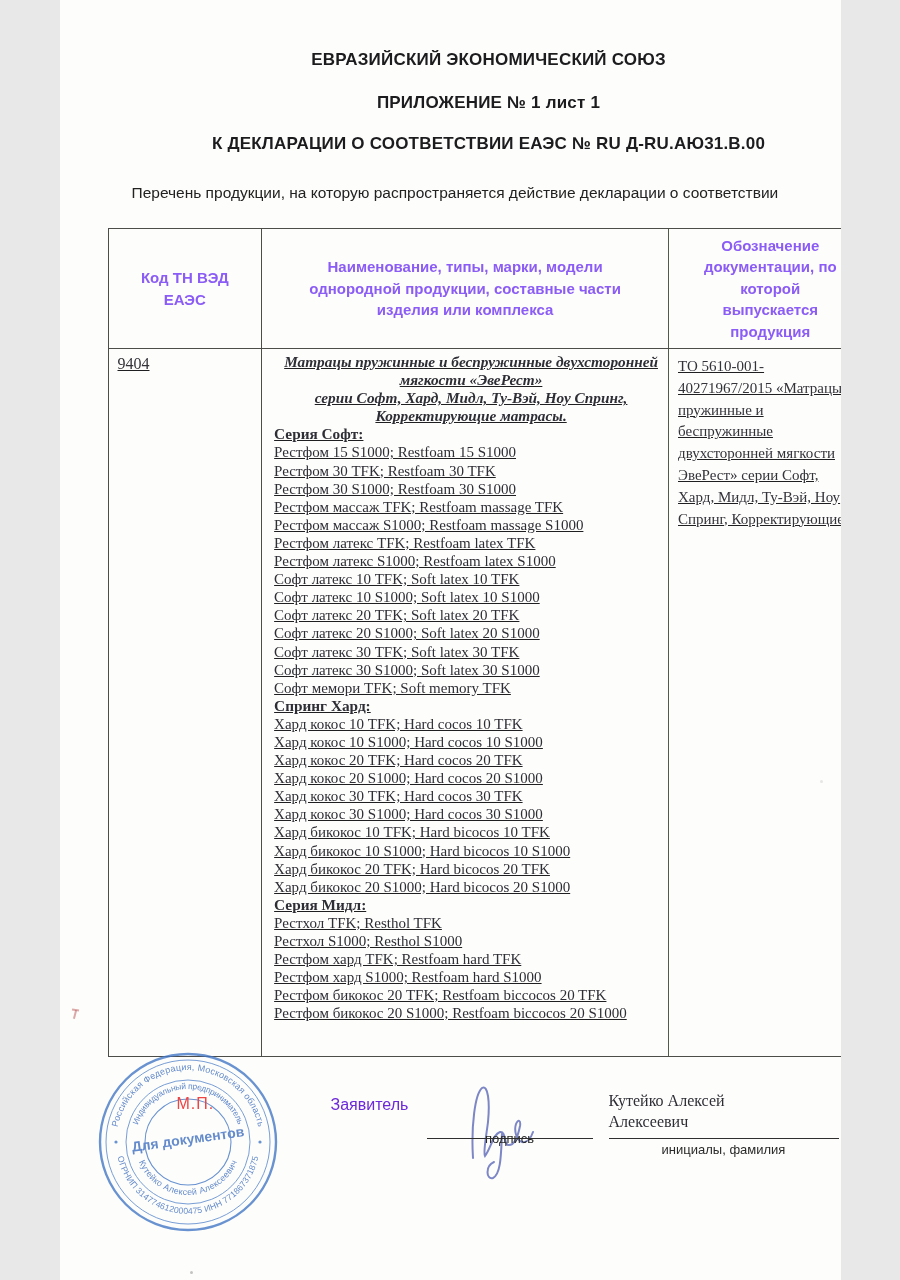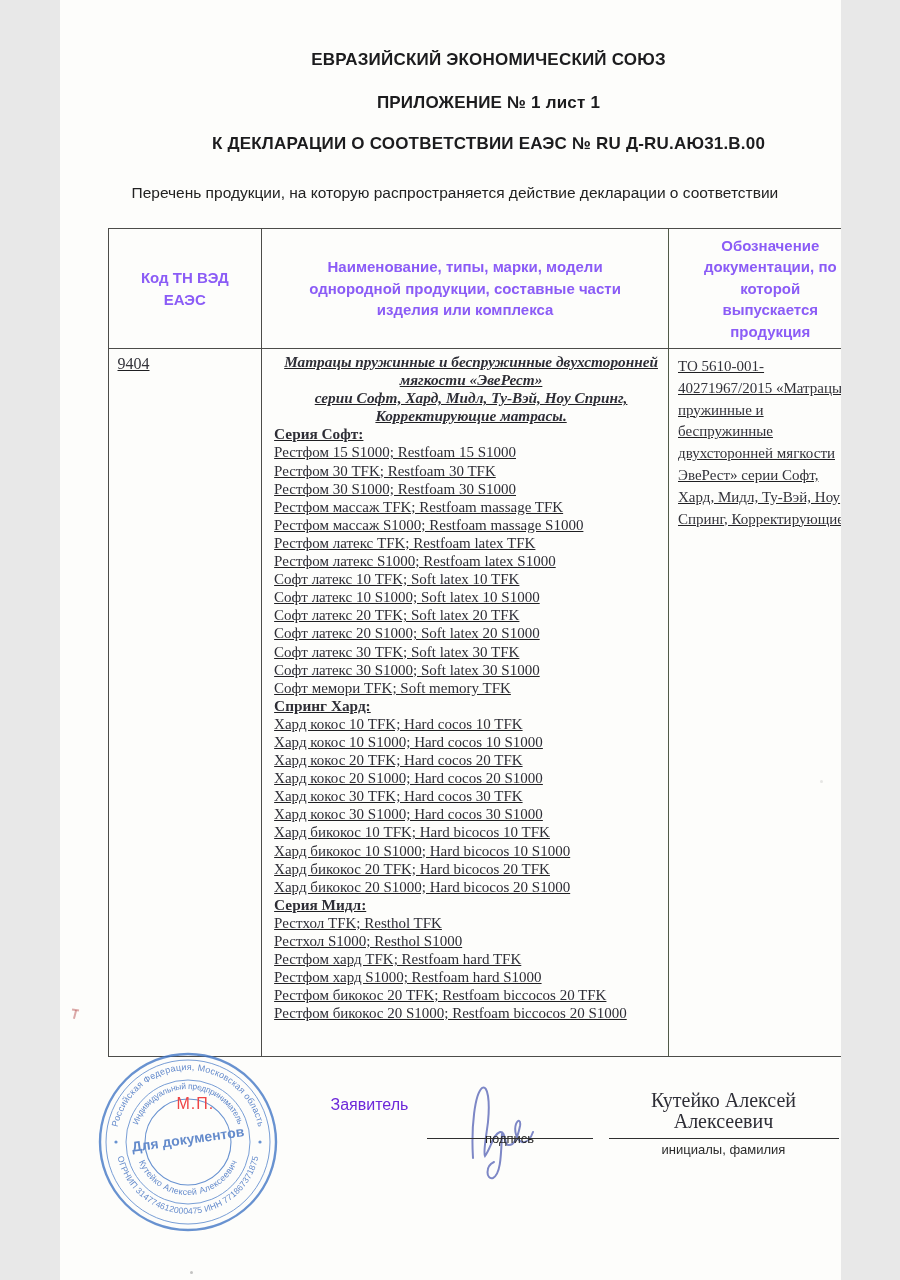--- a/index.html
+++ b/index.html
@@ -55,22 +55,22 @@
   
   .mp{position:absolute;left:103px;top:1095px;font-size:16px;letter-spacing:1px;color:#ef4444;margin-left:14px;}
   .applicant{position:absolute;left:233px;top:1096px;font-size:16px;color:#6d28d9;margin-left:38px;}
   .sigline{position:absolute;border-top:1.6px solid #2f2f2f;height:0;}
   .l1{left:367px;top:1138px;width:166px;}
   .l2{left:549px;top:1138px;width:230px;}
   .caption{position:absolute;text-align:center;font-size:13px;color:#2a2a2a;}
   .cap1{left:367px;top:1131px;width:166px;}
   .cap2{left:549px;top:1142px;width:230px;}
   .name{
-    position:absolute;left:549px;top:1090px;width:230px;text-align:center;
-    font-family:"Liberation Serif",serif;font-size:20px;line-height:21px;
+    position:absolute;left:549px;top:1090px;width:230px;
+    font-family:"Liberation Serif",serif;font-size:16px;line-height:21px;
     color:#2e2e36;white-space:pre-line;
   }
   
   .stamp{position:absolute;left:18px;top:1030px;width:220px;height:220px;opacity:.8;}
   .stamp text{fill:#3f6fc0;}
   .stamp .ring{stroke:#4478c6;fill:none;}
   .signature{position:absolute;left:395px;top:1078px;width:110px;height:110px;}
   
   .art{position:absolute;background:rgba(185,85,85,.5);}
   .artv{left:14px;top:1010px;width:2px;height:9px;transform:rotate(14deg);}

